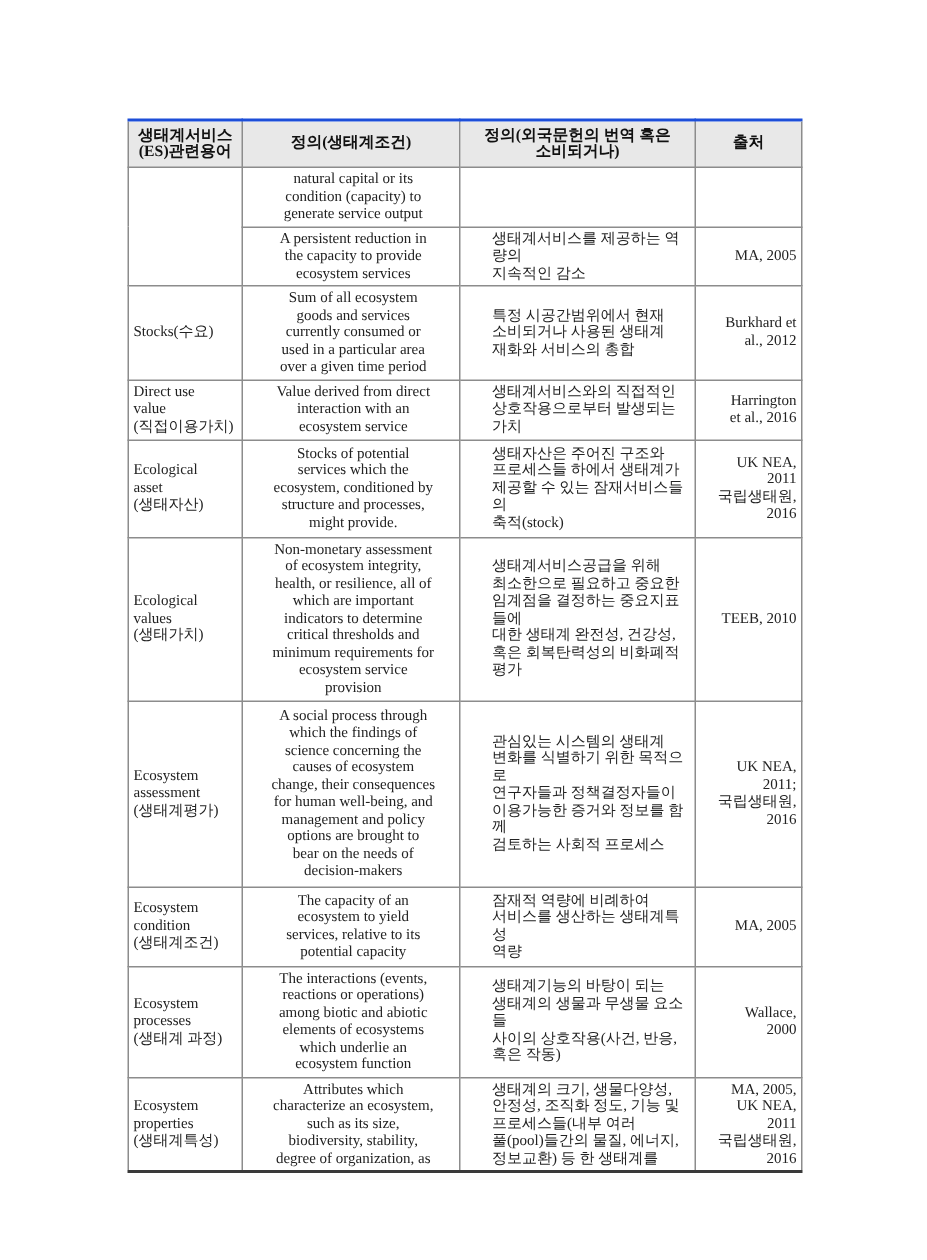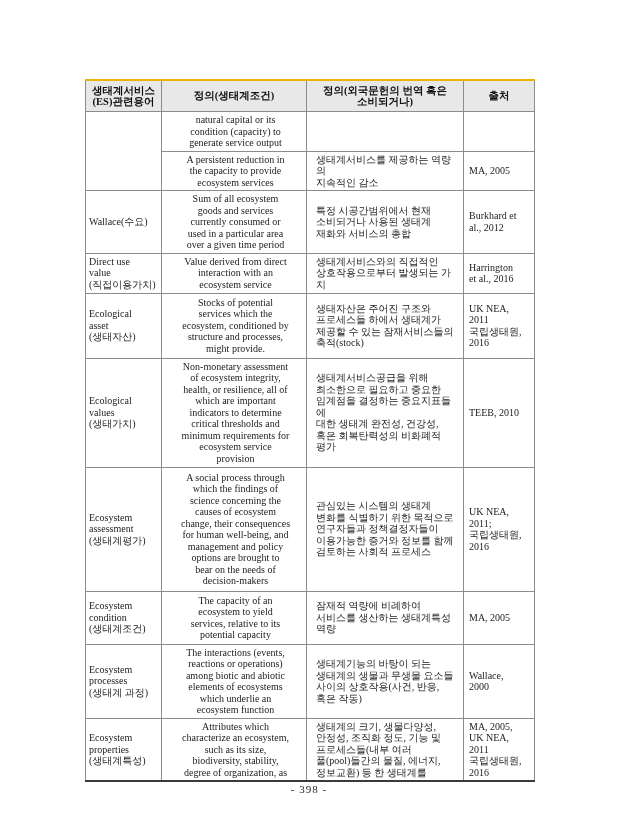--- a/index.html
+++ b/index.html
@@ -20,21 +20,21 @@
     inset: 0;
     background: #ffffff;
   }
   table.terms {
     position: absolute;
     left: 85px;
     top: 79px;
     width: 449px;
     border-collapse: collapse;
     table-layout: fixed;
-    border-top: 2px solid #eab308;
+    border-top: 2px solid #1d4ed8;
     border-bottom: 2px solid #3a3a3a;
   }
   table.terms col.c1 { width: 76px; }
   table.terms col.c2 { width: 145px; }
   table.terms col.c3 { width: 157px; }
   table.terms col.c4 { width: 71px; }
 
   table.terms th, table.terms td {
     border: 1px solid #8c8c8c;
     vertical-align: middle;
@@ -48,22 +48,22 @@
     background: #e8e8e8;
     font-weight: bold;
     text-align: center;
     font-size: 10.5px;
     line-height: 11.5px;
     height: 26px;
     color: #111;
   }
   table.terms td.term   { text-align: left; padding-left: 3px;  color: #222; }
   table.terms td.def    { text-align: center; padding-left: 6px;  color: #222; }
-  table.terms td.trans  { text-align: left; padding-left: 9px;  color: #222; }
-  table.terms td.source { text-align: left; padding-left: 5px;  color: #222; margin-top: 20px; }
+  table.terms td.trans  { text-align: left; padding-left: 21px;  color: #222; }
+  table.terms td.source { text-align: right; padding-left: 5px;  color: #222; margin-top: 20px; }
 
   
   tbody tr:nth-child(1)  { height: 35px; }
   tbody tr:nth-child(2)  { height: 38px; }
   tbody tr:nth-child(3)  { height: 56px; }
   tbody tr:nth-child(4)  { height: 40px; }
   tbody tr:nth-child(5)  { height: 65px; }
   tbody tr:nth-child(6)  { height: 109px; }
   tbody tr:nth-child(7)  { height: 124px; }
   tbody tr:nth-child(8)  { height: 53px; }
@@ -114,21 +114,21 @@
       </tr>
       <tr>
         <td class="def">A persistent reduction in
 the capacity to provide
 ecosystem services</td>
         <td class="trans">생태계서비스를 제공하는 역량의
 지속적인 감소</td>
         <td class="source">MA, 2005</td>
       </tr>
       <tr>
-        <td class="term">Wallace(수요)</td>
+        <td class="term">Stocks(수요)</td>
         <td class="def">Sum of all ecosystem
 goods and services
 currently consumed or
 used in a particular area
 over a given time period</td>
         <td class="trans">특정 시공간범위에서 현재
 소비되거나 사용된 생태계
 재화와 서비스의 총합</td>
         <td class="source">Burkhard et
 al., 2012</td>
@@ -254,15 +254,14 @@
 정보교환) 등 한 생태계를</td>
         <td class="source">MA, 2005,
 UK NEA,
 2011
 국립생태원,
 2016</td>
       </tr>
     </tbody>
   </table>
 
-  <div class="page-number">- 398 -</div>
 
 </div>
 
 </body></html>

